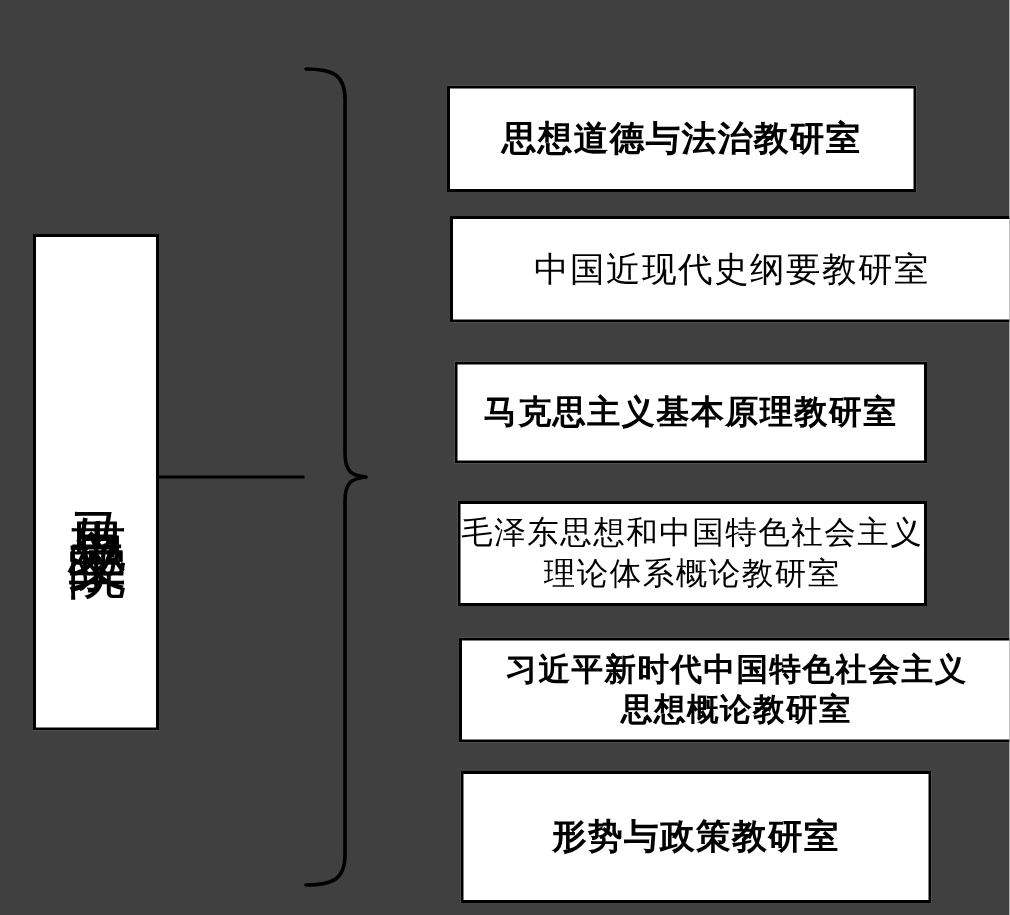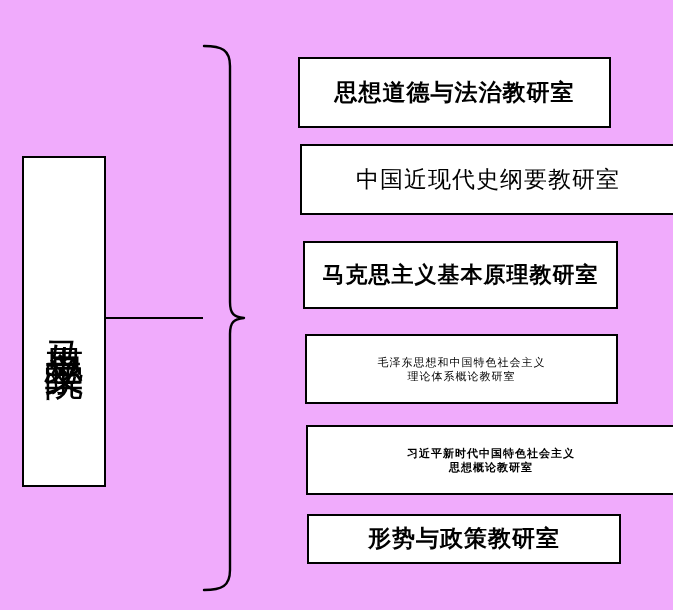--- a/index.html
+++ b/index.html
@@ -8,21 +8,21 @@
     background: #ffffff;
   }
   body {
     font-family: "Liberation Serif", "DejaVu Serif", serif;
     color: #000000;
   }
   #canvas {
     position: relative;
     width: 673px;
     height: 610px;
-    background: #f0abfc;
+    background: #404040;
     overflow: hidden;
   }
 
   
   .root-node {
     position: absolute;
     left: 22px;
     top: 156px;
     width: 84px;
     height: 331px;
@@ -79,25 +79,25 @@
     font-family: "Liberation Serif", "DejaVu Serif", serif;
     letter-spacing: 1px;
     line-height: 1.28;
     white-space: pre-line;
   }
   .leaf-1 { left: 298px; top: 57px;  width: 313px; height: 71px; }
   .leaf-2 { left: 300px; top: 144px; width: 376px; height: 71px; }
   .leaf-3 { left: 303px; top: 241px; width: 315px; height: 68px; text-align: right; }
   .leaf-4 { left: 305px; top: 334px; width: 313px; height: 70px; }
   .leaf-5 { left: 306px; top: 425px; width: 370px; height: 70px; }
-  .leaf-6 { left: 307px; top: 514px; width: 314px; height: 50px; }
+  .leaf-6 { left: 307px; top: 514px; width: 314px; height: 88px; }
 
   .size-lg   { font-size: 23px; }
   .size-md   { font-size: 22px; }
-  .size-sm   { font-size: 11px; }
+  .size-sm   { font-size: 21px; }
   .wt-bold   { font-weight: 700; }
   .wt-normal { font-weight: 400; }
 </style>
 </head>
 <body>
 
 <div id="canvas">
 
   <div class="root-node">
     <span class="root-label">马克思主义学院</span>

